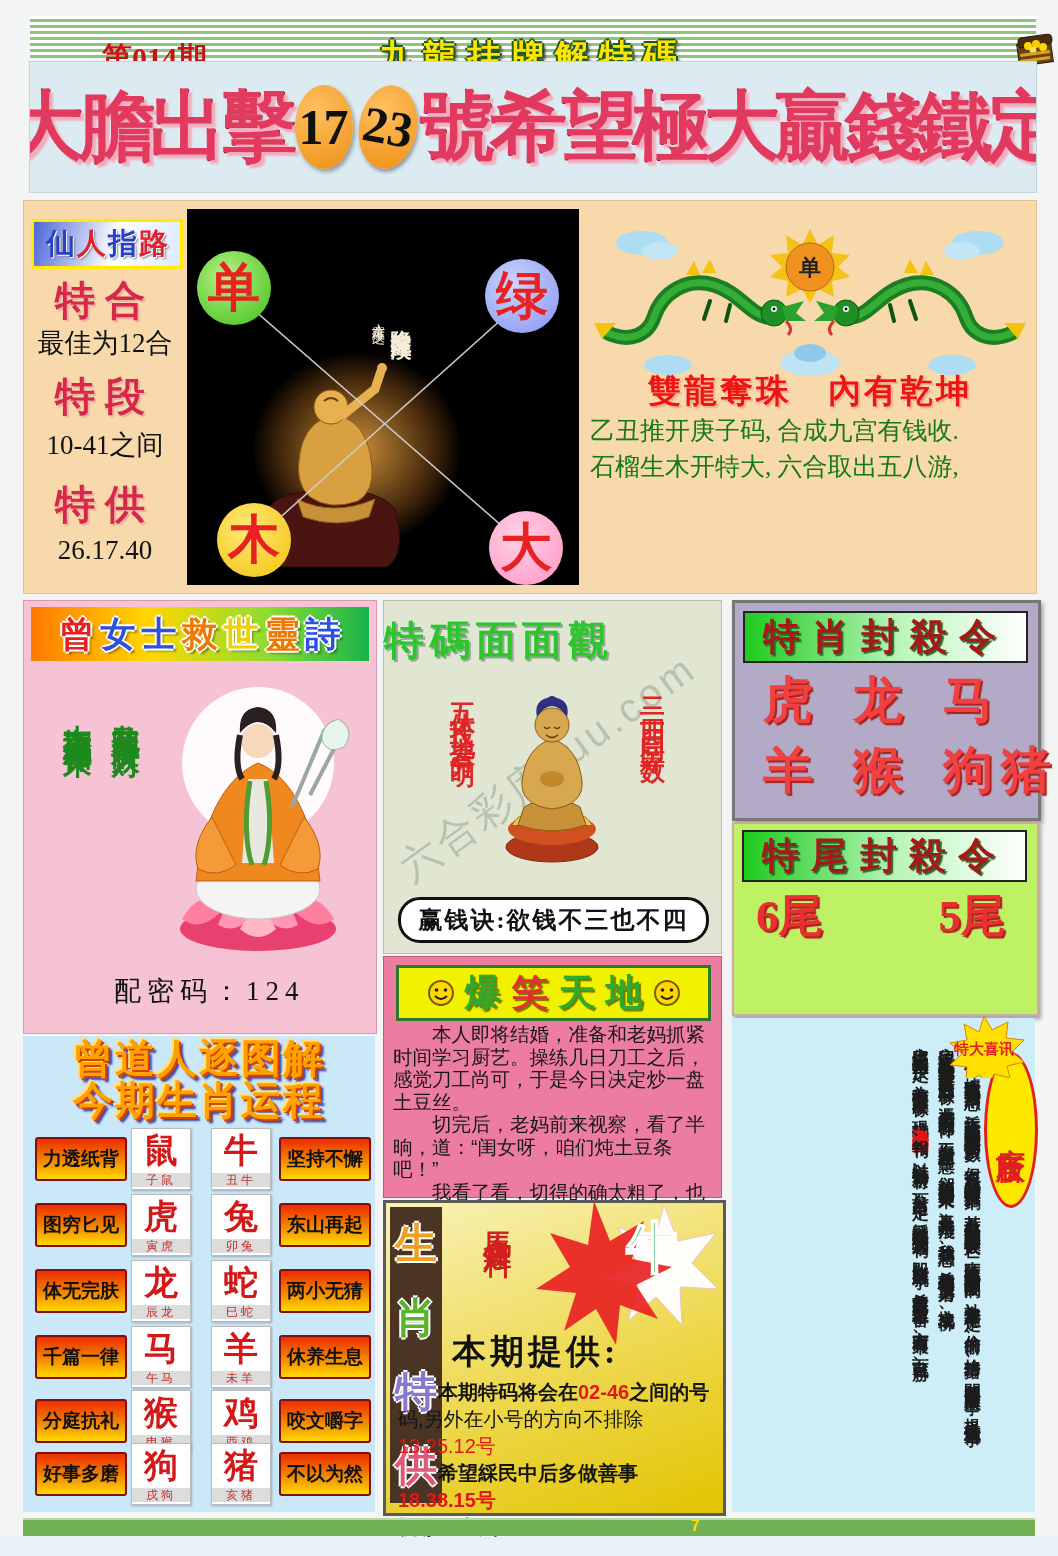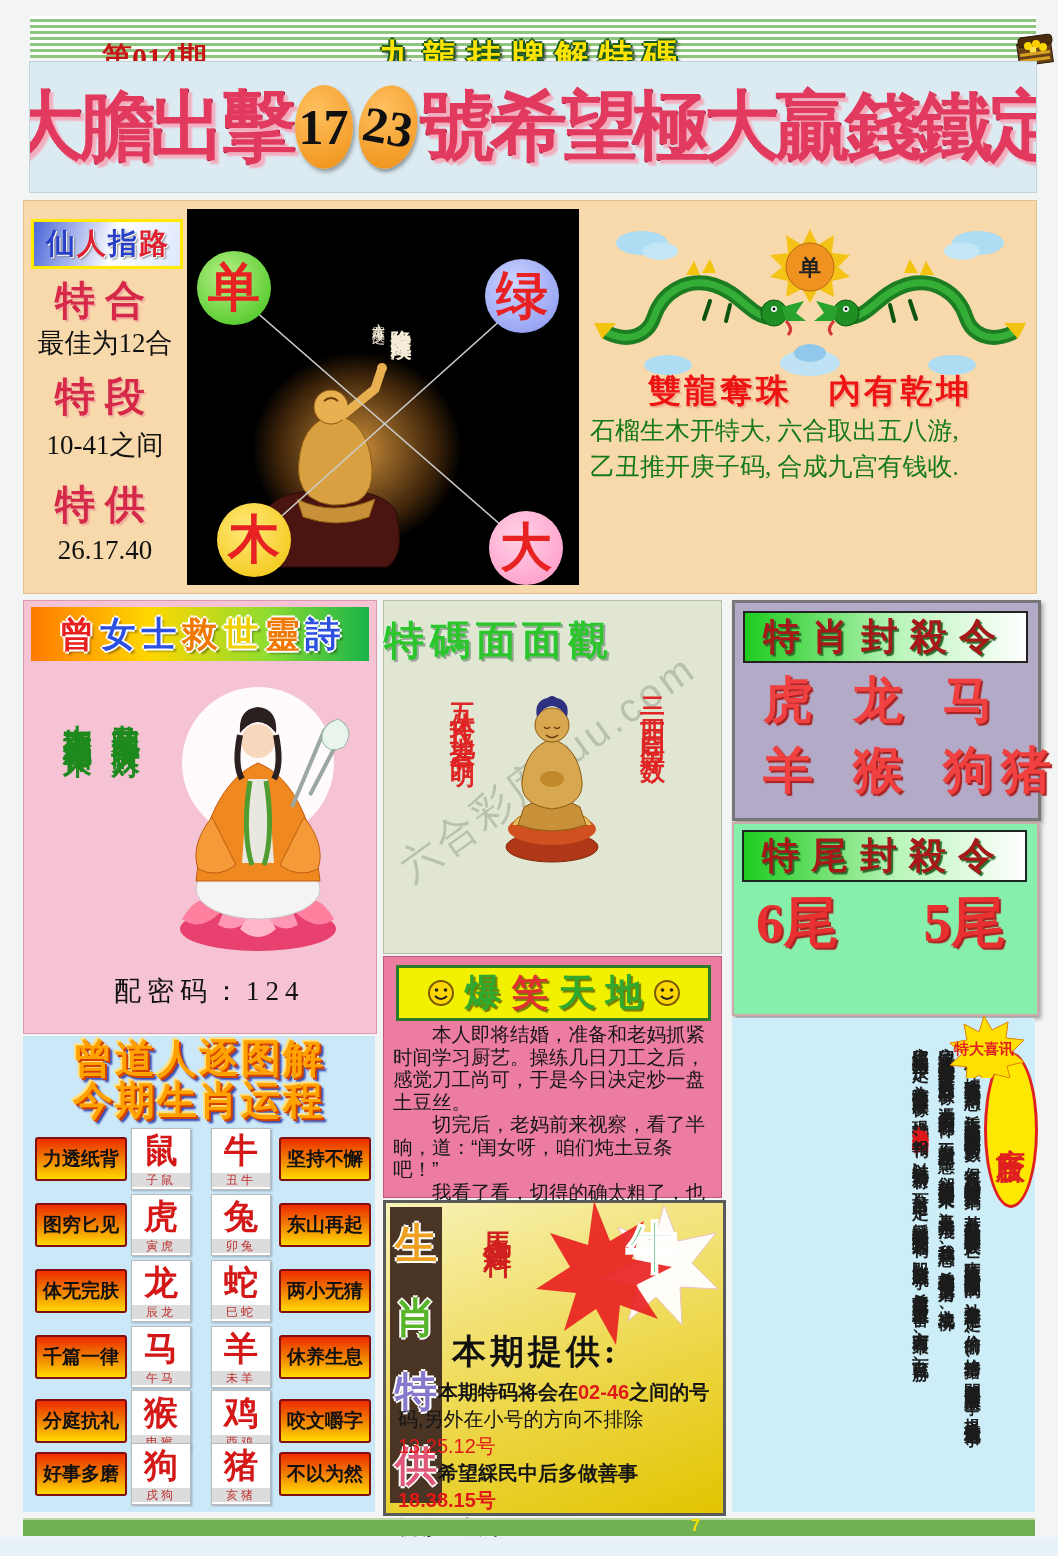--- a/index.html
+++ b/index.html
@@ -84,30 +84,30 @@
     font-family:"Liberation Serif",serif;letter-spacing:10px;}
   .winbox{left:14px;top:296px;width:305px;height:40px;background:#fff;border:3px solid #111;
     border-radius:22px;display:flex;align-items:center;justify-content:center;}
   .winbox span{font-size:24px;font-weight:bold;color:#111;font-family:"Liberation Serif",serif;letter-spacing:2px;}
   .watermark{left:-20px;top:120px;width:420px;transform:rotate(-36deg);font-size:40px;
     color:rgba(110,120,110,.35);letter-spacing:4px;pointer-events:none;}
 
   
   .ban{border:3px solid #777;box-shadow:2px 3px 4px rgba(0,0,0,.35);}
   .ban-xiao{left:732px;top:600px;width:303px;height:215px;background:#b2aac6;}
-  .ban-wei{left:732px;top:822px;width:303px;height:190px;background:#86efac;border:2px solid #caa;}
+  .ban-wei{left:732px;top:822px;width:303px;height:190px;background:#bef264;border:2px solid #caa;}
   .ban-head{left:8px;width:281px;height:48px;border:2px solid #222;
     background:linear-gradient(90deg,#1ecb1e,#baf5ba 55%,#ffffff);
     display:flex;align-items:center;justify-content:center;}
   .ban-head span{font-size:37px;font-weight:bold;color:#a81818;letter-spacing:12px;
     font-family:"Liberation Serif",serif;text-shadow:2px 2px 1px #2a6a2a;}
   .ban-row{display:flex;justify-content:space-between;font-family:"Liberation Serif",serif;
     font-weight:bold;color:#f04040;text-shadow:2px 2px 1px #a82020;}
   .xiao-row{left:28px;width:230px;font-size:50px;}
-  .wei-row{left:22px;width:250px;font-size:55px;color:#e83030;}
+  .wei-row{left:22px;width:250px;font-size:45px;color:#e83030;}
   .pig-out{left:266px;font-size:50px;color:#f04040;font-family:"Liberation Serif",serif;
     font-weight:bold;text-shadow:2px 2px 1px #a82020;}
 
   
   .joke{left:383px;top:956px;width:337px;height:240px;background:#ec7da1;border:1px solid #c05878;}
   .joke-head{left:12px;top:8px;width:309px;height:50px;background:#f2f200;border:3px solid #2a7a2a;
     display:flex;align-items:center;justify-content:center;gap:10px;}
   .joke-head span.tch{font-size:37px;font-weight:bold;font-family:"Liberation Serif",serif;
     text-shadow:2px 2px 1px #7a7a00;}
   .jg{color:#2faa2f;} .jr{color:#e03030;}
@@ -281,22 +281,22 @@
           <circle cx="184" cy="98" r="13" fill="#1f8f24" stroke="#0c5410"></circle>
           <path d="M192,92 l22,-6 -8,12 10,8 -20,0Z" fill="#2aa32e"></path>
           <circle cx="184" cy="94" r="3" fill="#fff"></circle>
             <circle cx="184" cy="94" r="1.4" fill="#000"></circle>
           <path d="M196,106 q8,8 2,14" stroke="#d43a3a" stroke-width="3" fill="none"></path>
           <path d="M120,86 l-6,18 M140,90 l-4,16" stroke="#0c5410" stroke-width="4" stroke-linecap="round"></path>
         </g>
       </svg>
       <div class="abs" style="left:0;top:168px;width:452px;text-align:center;font-size:33px;font-weight:bold;color:#ee1414;letter-spacing:3px;font-family:'Liberation Serif',serif;text-shadow:2px 2px 1px #f0b090;">雙龍奪珠　內有乾坤</div>
       <div class="abs poem" style="top:212px">
+        <div>乙丑推开庚子码, 合成九宫有钱收.</div>
         <div>石榴生木开特大, 六合取出五八游,</div>
-        <div>乙丑推开庚子码, 合成九宫有钱收.</div>
       </div>
     </div>
   </div>
 
   <div class="abs lady">
     <div class="abs lady-head">
       <span class="lh0">曾</span>
       <span class="lh1">女</span>
       <span class="lh2">士</span>
       <span class="lh3">救</span>
@@ -343,20 +343,23 @@
       <path d="M34,120 q28,-16 56,0 l6,18 q-34,12 -68,0Z" fill="#c89038" stroke="#8a5a10"></path>
       <path d="M62,52 q-26,8 -30,42 q-2,24 30,28 q32,-4 30,-28 q-4,-34 -30,-42Z" fill="#d8a850" stroke="#8a5a10"></path>
       <circle cx="62" cy="38" r="17" fill="#d8a850" stroke="#8a5a10"></circle>
       <path d="M47,30 q15,-22 30,0 q4,-18 -15,-20 q-19,2 -15,20Z" fill="#303080"></path>
       <circle cx="62" cy="14" r="5" fill="#303080"></circle>
       <path d="M54,40 q3,3 6,0 M64,40 q3,3 6,0 M56,48 q6,5 12,0" stroke="#6a3a08" stroke-width="1.6" fill="none"></path>
       <ellipse cx="62" cy="92" rx="12" ry="8" fill="#c08828"></ellipse>
     </svg>
     <div class="abs tema-vert" style="left:252px;top:78px;height:230px">二二四四同等数，</div>
     <div class="abs tema-vert" style="left:62px;top:82px;height:230px">五体投地看分明。</div>
+    <div class="abs winbox">
+      <span>赢钱诀:欲钱不三也不四</span>
+    </div>
   </div>
 
   <div class="abs ban ban-xiao">
     <div class="abs ban-head" style="top:8px">
       <span>特肖封殺令</span>
     </div>
     <div class="abs ban-row xiao-row" style="top:64px">
       <span>虎</span>
       <span>龙</span>
       <span>马</span>

